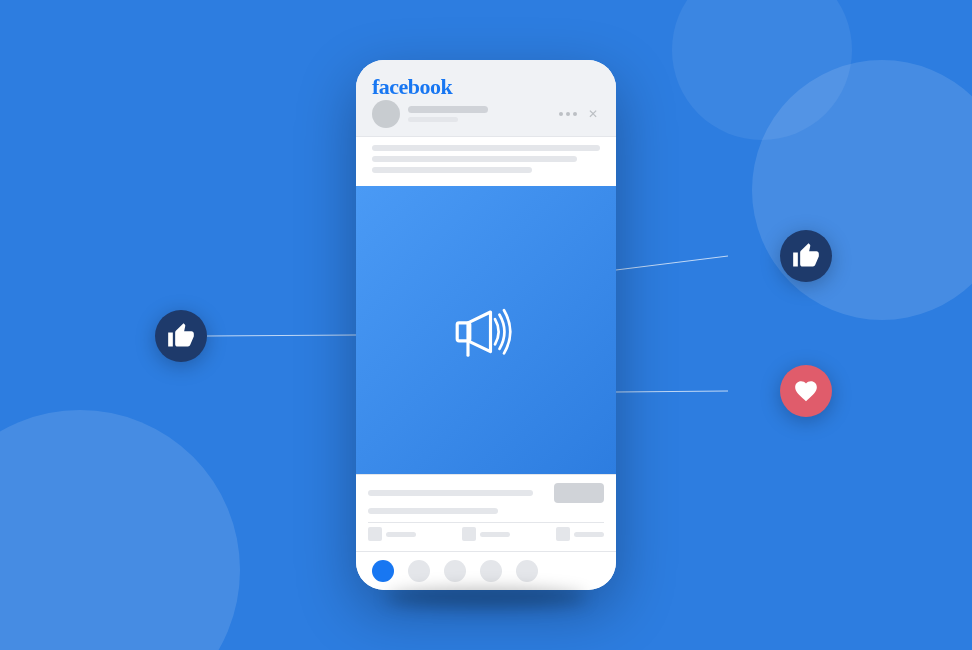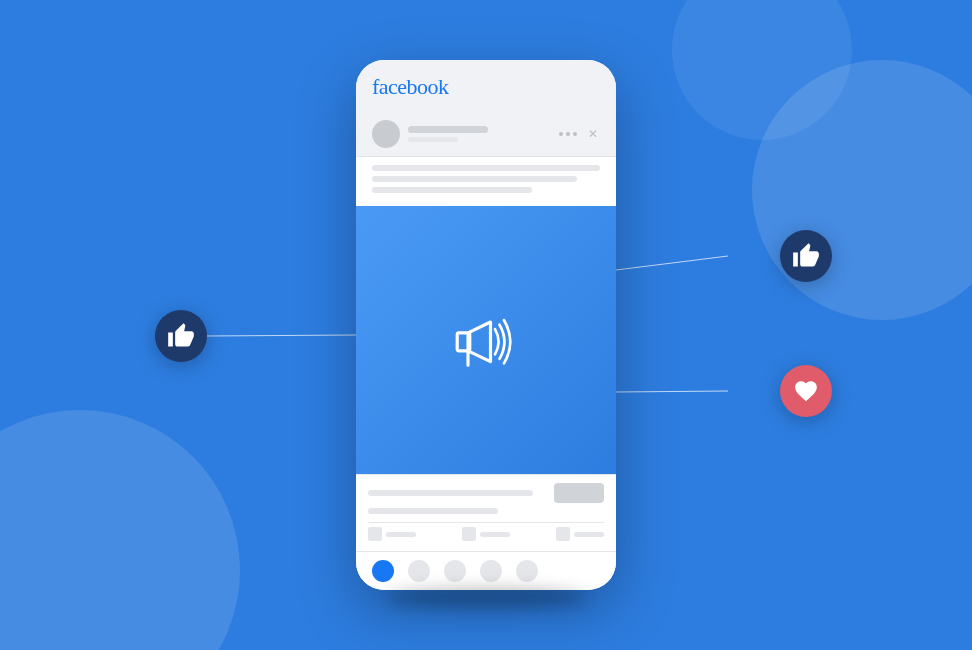--- a/index.html
+++ b/index.html
@@ -78,25 +78,25 @@
 
     
     .phone-header {
       background: #f0f2f5;
       padding: 14px 16px 8px 16px;
       border-bottom: 1px solid #e4e6ea;
     }
 
     .facebook-logo {
       font-size: 22px;
-      font-weight: 400;
+      font-weight: 700;
       color: #1877f2;
       letter-spacing: -0.5px;
       font-family: Georgia, serif;
-      margin-bottom: 20px;
+      margin-bottom: 0;
     }
 
     .post-header {
       display: flex;
       align-items: center;
       gap: 8px;
     }
 
     .avatar-circle {
       width: 28px;

